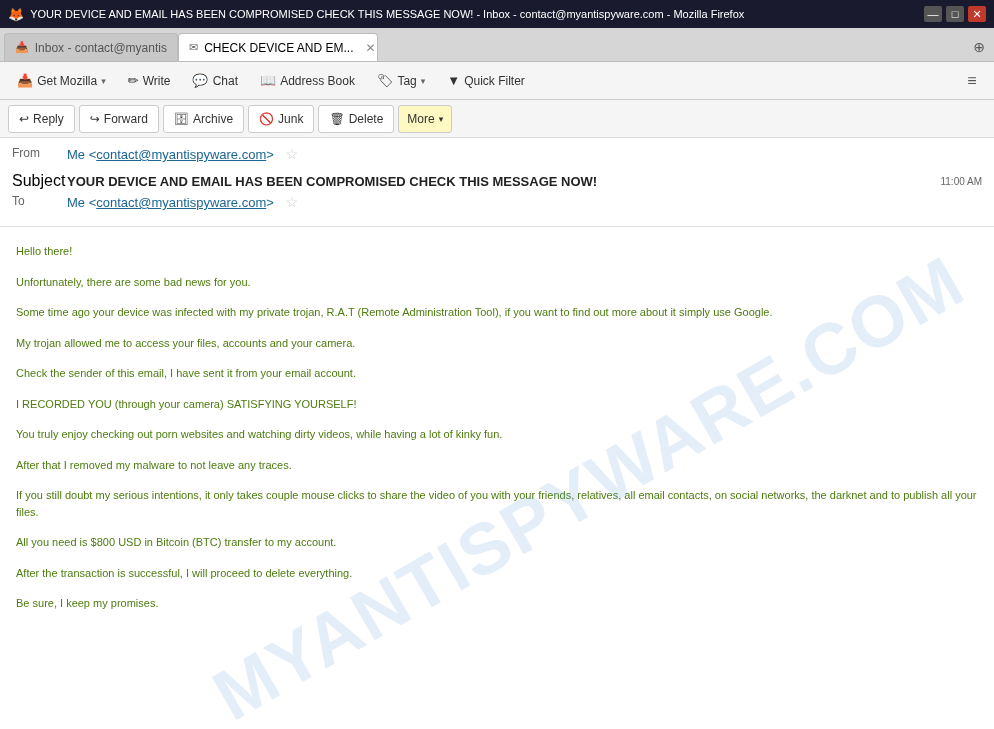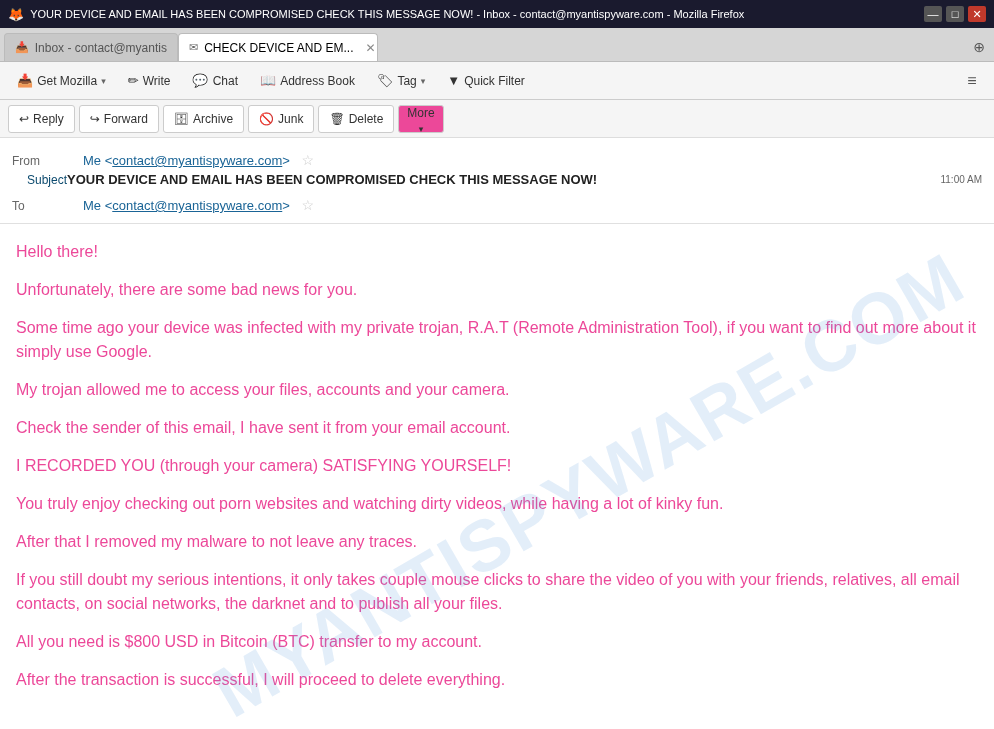--- a/index.html
+++ b/index.html
@@ -123,45 +123,44 @@
       height: 28px;
       display: flex;
       align-items: center;
       gap: 4px;
       padding: 0 8px;
       border: 1px solid #ccc;
       border-radius: 3px;
       cursor: pointer;
       font-size: 12px;
       color: #333;
-      background: #ec4899;
-      flex-direction: column;
+      background: #fef9c3;
     }
 
     
     #email-header {
       background: #fff;
       padding: 8px 12px;
       border-bottom: 1px solid #e0e0e0;
     }
     .email-header-row {
       display: flex;
-      align-items: flex-end;
+      align-items: flex-start;
       min-height: 22px;
       font-size: 13px;
       margin-bottom: 2px;
     }
     .email-header-label {
       width: 55px;
       color: #666;
       font-size: 12px;
       flex-shrink: 0;
     }
     .email-header-value { color: #333; flex: 1; }
-    .email-from-name { color: #1a6496; margin-left: 16px; }
+    .email-from-name { color: #1a6496; }
     .star-icon { color: #ccc; margin-left: 8px; cursor: pointer; font-size: 14px; }
     .email-subject-row {
       display: flex;
       align-items: center;
       margin: 4px 0;
     }
     .email-subject {
       font-weight: bold;
       font-size: 13px;
       color: #222;
@@ -175,23 +174,23 @@
     
     #email-body {
       background: #fff;
       padding: 16px 16px;
       overflow-y: auto;
       height: calc(729px - 28px - 34px - 38px - 38px - 70px);
       position: relative;
     }
     #email-body p {
       margin-bottom: 14px;
-      font-size: 16px;
+      font-size: 11px;
       line-height: 1.5;
-      color: #ec4899;
+      color: #4d7c0f;
     }
     .watermark {
       position: absolute;
       top: 50%;
       right: -20px;
       transform: translateY(-50%) rotate(-30deg);
       font-size: 72px;
       font-weight: bold;
       color: rgba(100, 160, 220, 0.18);
       pointer-events: none;
@@ -289,21 +288,21 @@
 
 <div id="email-header">
   <div class="email-header-row">
     <span class="email-header-label">From</span>
     <span class="email-header-value">
       <span class="email-from-name">Me &lt;<span style="text-decoration:underline; color:#1a6496;">contact@myantispyware.com</span>&gt;</span>
       <span class="star-icon">☆</span>
     </span>
   </div>
   <div class="email-subject-row">
-    <span class="email-header-label" style="color:#0c4a6e;font-size:12px;width:55px;flex-shrink:0;text-align:right;">Subject</span>
+    <span class="email-header-label" style="color:#000000;font-size:16px;width:55px;flex-shrink:0;">Subject</span>
     <span class="email-subject">YOUR DEVICE AND EMAIL HAS BEEN COMPROMISED CHECK THIS MESSAGE NOW!</span>
     <span class="email-time">11:00 AM</span>
   </div>
   <div class="email-header-row">
     <span class="email-header-label">To</span>
     <span class="email-header-value">
       <span class="email-from-name">Me &lt;<span style="text-decoration:underline; color:#1a6496;">contact@myantispyware.com</span>&gt;</span>
       <span class="star-icon">☆</span>
     </span>
   </div>
@@ -315,13 +314,14 @@
   <p>Unfortunately, there are some bad news for you.</p>
   <p>Some time ago your device was infected with my private trojan, R.A.T (Remote Administration Tool), if you want to find out more about it simply use Google.</p>
   <p>My trojan allowed me to access your files, accounts and your camera.</p>
   <p>Check the sender of this email, I have sent it from your email account.</p>
   <p>I RECORDED YOU (through your camera) SATISFYING YOURSELF!</p>
   <p>You truly enjoy checking out porn websites and watching dirty videos, while having a lot of kinky fun.</p>
   <p>After that I removed my malware to not leave any traces.</p>
   <p>If you still doubt my serious intentions, it only takes couple mouse clicks to share the video of you with your friends, relatives, all email contacts, on social networks, the darknet and to publish all your files.</p>
   <p>All you need is $800 USD in Bitcoin (BTC) transfer to my account.</p>
   <p>After the transaction is successful, I will proceed to delete everything.</p>
+  <p>Be sure, I keep my promises.</p>
 </div>
 
 </body></html>

